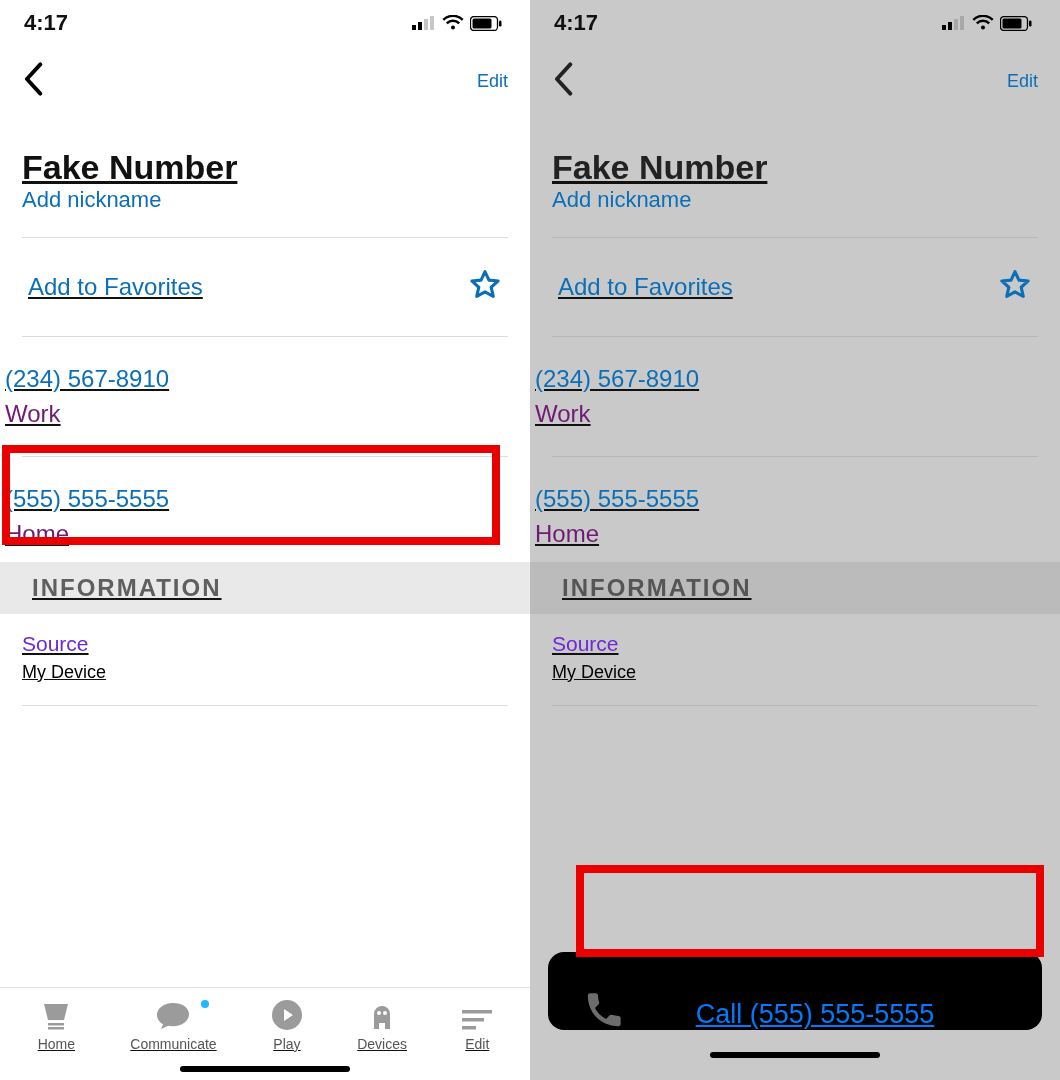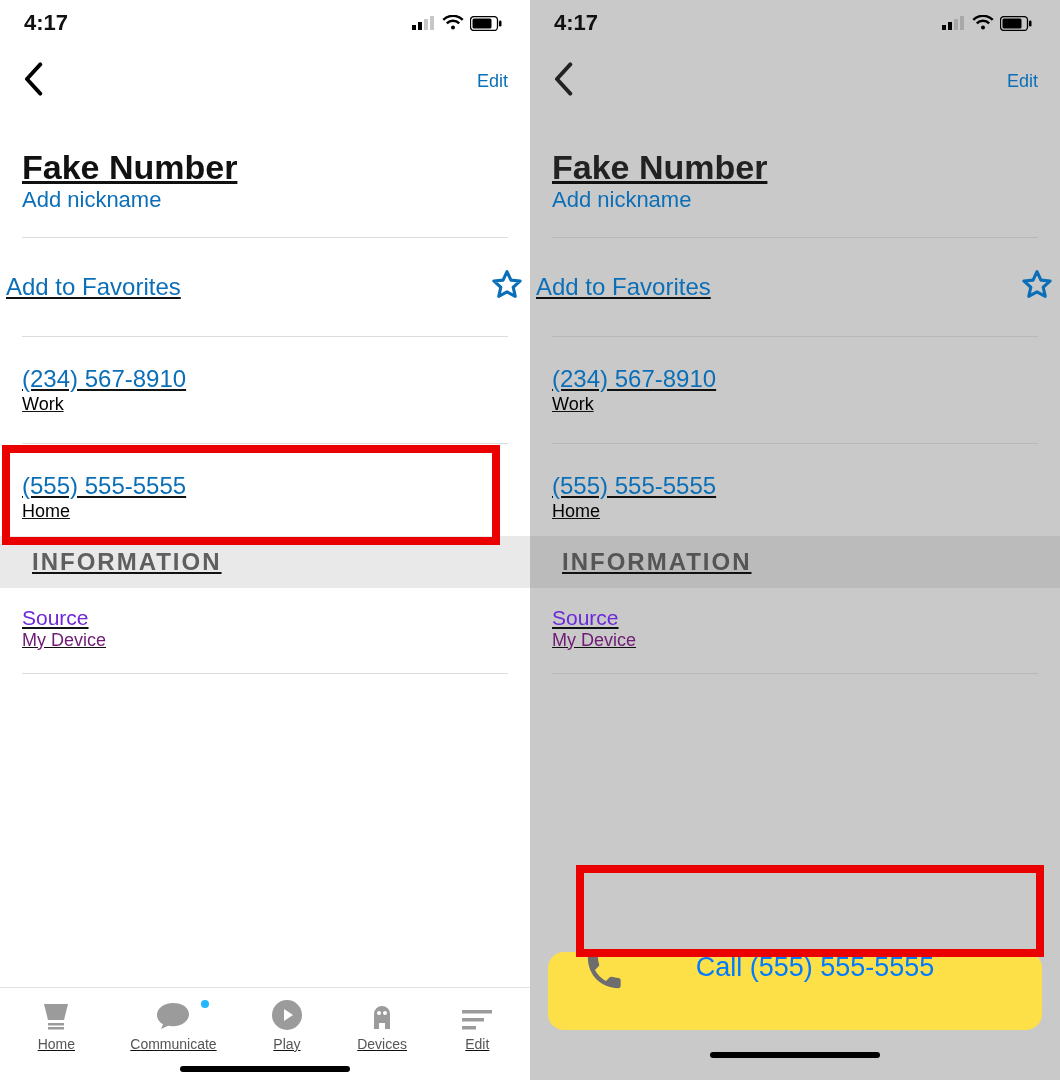--- a/index.html
+++ b/index.html
@@ -24,52 +24,52 @@
   .content { flex:1; display:flex; flex-direction:column;text-decoration:underline; }
 
   .title-block { padding: 30px 22px 10px 22px; }
   .title-block h1 { font-size:34px; font-weight:700; color:#111; }
   .phone.right .title-block h1 { color:#222; }
   .title-block .nickname { color:#0b6fb8; font-size:22px; display:inline-block; }
 
   .hr { height:1px; background:#dcdcdc; margin: 14px 22px; }
   .phone.right .hr { background:#b8b8b8; }
 
-  .favrow { display:flex; justify-content:space-between; align-items:center; padding: 16px 6px; }
+  .favrow { display:flex; justify-content:space-between; align-items:center; padding: 16px 28px; }
   .favrow .label { color:#0b6fb8; font-size:24px; }
   .favrow .star svg { width:34px; height:34px; }
 
-  .numrow { padding: 14px 22px; }
+  .numrow { padding: 14px 5px; }
   .numrow .num { color:#0b6fb8; font-size:24px; line-height:1.2; }
-  .numrow .tag { font-size:18px; color:#000000; }
+  .numrow .tag { font-size:24px; color:#701a75; margin-top:6px; }
 
   .section-header { background:#e9e9e9; color:#5f5f5f; font-size:24px; letter-spacing:2px; font-weight:600; padding:12px 32px; }
   .phone.right .section-header { background:#bbbbbb; color:#555; }
 
   .inforow { padding: 18px 22px 8px 22px; }
   .inforow .k { font-size:21px; color:#6d28d9; }
-  .inforow .v { font-size:18px; color:#701a75; }
+  .inforow .v { font-size:18px; color:#000000; margin-top:6px; }
 
   
   .redbox { border:8px solid #eb0000; position:absolute; pointer-events:none; }
   .redbox.a { left:2px; top:445px; width:498px; height:100px; }
   .redbox.b { left:576px; top:865px; width:468px; height:92px; }
 
   
   .tabbar { border-top:1px solid #e0e0e0; display:flex; justify-content:space-around; align-items:flex-end; padding:12px 10px 4px 10px; }
   .tabbar .tab { display:flex; flex-direction:column; align-items:center; gap:6px; color:#555; font-size:14px; position:relative; }
   .tabbar .tab svg { fill:#9b9b9b; }
   .tabbar .dot { position:absolute; top:-4px; right:6px; width:12px; height:12px; border-radius:50%; background:#23b6ff; border:2px solid #fff; }
 
   .home-indicator { width:170px; height:6px; border-radius:4px; background:#000; margin: 10px auto 8px; }
   .phone.right .home-indicator { background:#000; }
 
   
   .sheet { position:absolute; left:18px; right:18px; bottom:14px; display:flex; flex-direction:column; gap:12px; }
-  .sheet .row { background:#fde047; border-radius:16px; height:78px; display:flex; align-items:flex-start; justify-content:center; font-size:26px; color:#007aff; }
+  .sheet .row { background:#000000; border-radius:16px; height:78px; display:flex; align-items:flex-end; justify-content:center; font-size:26px; color:#007aff;text-decoration:underline; }
   .sheet .callrow { justify-content:flex-start; padding-left:36px; font-size:27px; position:relative; }
   .sheet .callrow .txt { flex:1; text-align:center; padding-right:36px; }
   .sheet .callrow svg { fill:#6d6d6d; width:40px; height:40px; }
   .sheet .cancel { font-weight:600; }
 
   
   .phone.right .title-block .nickname,
   .phone.right .favrow .label,
   .phone.right .numrow .num { color:#0b6fb8; }
   .phone.right .status, .phone.right .navbar .back path { color:#111; }

